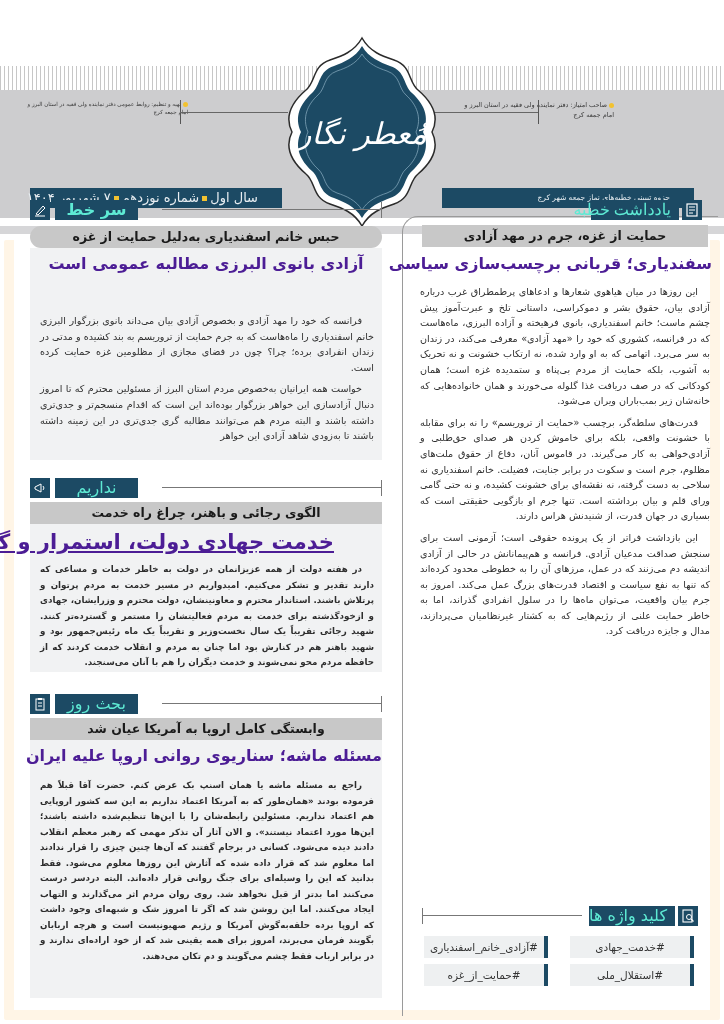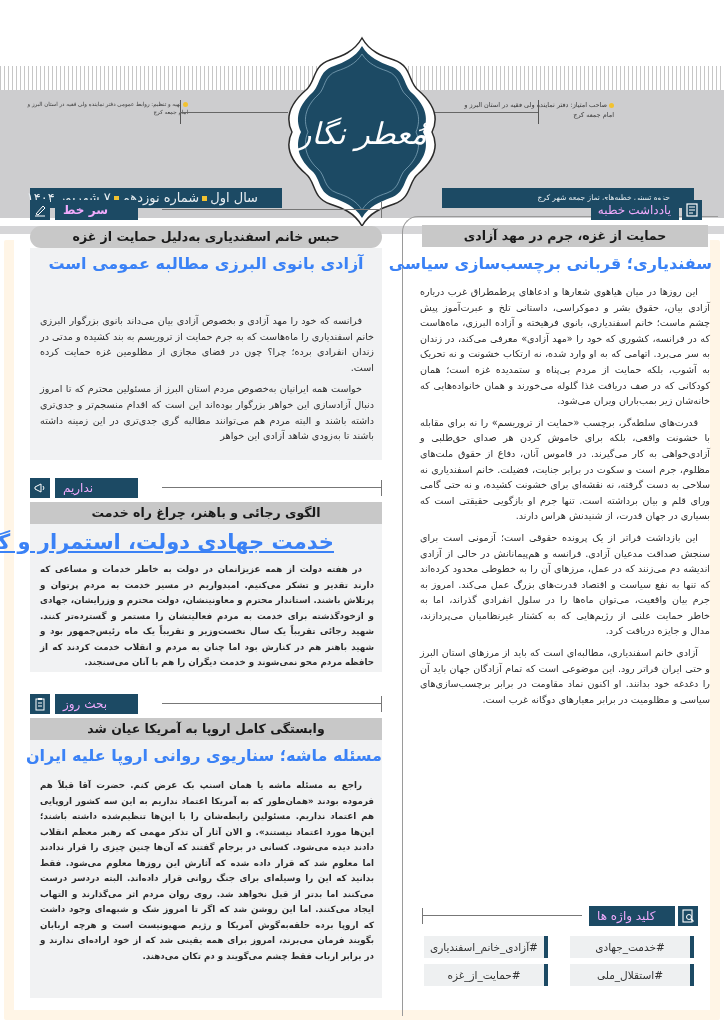--- a/index.html
+++ b/index.html
@@ -42,36 +42,36 @@
     position: absolute; left: 4px; top: 240px; width: 716px; height: 780px;
     background: #fff5e6; border-radius: 2px;
   }
   .frame-inner {
     position: absolute; left: 14px; top: 240px; width: 696px; height: 770px; background: #ffffff;
   }
 
   
   .sec-head { position: absolute; height: 20px; }
   .sec-head .lbl {
-    position: absolute; top: 0; height: 20px; background: #1c4a64; color: #f0abfc;
-    font-size: 12px; line-height: 20px; padding: 0 8px; text-align: left; white-space: nowrap;
+    position: absolute; top: 0; height: 20px; background: #1c4a64; color: #5eead4;
+    font-size: 16px; line-height: 20px; padding: 0 8px; text-align: center; white-space: nowrap;
   }
   .sec-head .ico {
     position: absolute; top: 0; width: 20px; height: 20px; background: #1c4a64;
     display: flex; align-items: center; justify-content: center;
   }
   .sec-head .rule { position: absolute; top: 9px; height: 1px; background: #777; }
   .sec-head .rule-end { position: absolute; top: 2px; width: 1px; height: 16px; background: #777; }
 
   .subhead {
     position: absolute; height: 22px; background: #c8c8c8; color: #1a1a1a;
     font-size: 12.5px; font-weight: bold; line-height: 22px; text-align: center; direction: rtl;
   }
   .title {
-    position: absolute; color: #3b82f6; font-weight: bold; text-align: center; direction: rtl; white-space: nowrap;
+    position: absolute; color: #4c1d95; font-weight: bold; text-align: center; direction: rtl; white-space: nowrap;
   }
   .box-bg { position: absolute; background: #f1f2f3; }
   .body-text {
     position: absolute; font-size: 9.6px; line-height: 15.6px; color: #2d2d2d;
     text-align: justify; text-align-last: right; direction: rtl;
   }
   .body-text p { text-indent: 12px; margin-bottom: 6px; }
   .body-text.small { font-size: 8.7px; line-height: 15.5px; font-weight: bold; }
 
   
@@ -135,21 +135,20 @@
   <div class="lbl" style="right:23px;width:88px;font-family:Liberation Serif, serif;">یادداشت خطبه</div>
 </div>
 
 <div class="subhead" style="left:422px;top:225px;width:286px;">حمایت از غزه، جرم در مهد آزادی</div>
 <div class="title" style="left:412px;top:254px;width:300px;font-size:16px;">سفندیاری؛ قربانی برچسب‌سازی سیاسی غرب</div>
 
 <div class="body-text" style="left:420px;top:284px;width:290px;">
   <p>این روزها در میان هیاهوی شعارها و ادعاهای پرطمطراق غرب درباره آزادی بیان، حقوق بشر و دموکراسی، داستانی تلخ و عبرت‌آموز پیش چشم ماست؛ خانم اسفندیاری، بانوی فرهیخته و آزاده البرزی، ماه‌هاست که در فرانسه، کشوری که خود را «مهد آزادی» معرفی می‌کند، در زندان به سر می‌برد. اتهامی که به او وارد شده، نه ارتکاب خشونت و نه تحریک به آشوب، بلکه حمایت از مردم بی‌پناه و ستمدیده غزه است؛ همان کودکانی که در صف دریافت غذا گلوله می‌خورند و همان خانواده‌هایی که خانه‌شان زیر بمب‌باران ویران می‌شود.</p>
   <p>قدرت‌های سلطه‌گر، برچسب «حمایت از تروریسم» را نه برای مقابله با خشونت واقعی، بلکه برای خاموش کردن هر صدای حق‌طلبی و آزادی‌خواهی به کار می‌گیرند. در قاموس آنان، دفاع از حقوق ملت‌های مظلوم، جرم است و سکوت در برابر جنایت، فضیلت. خانم اسفندیاری نه سلاحی به دست گرفته، نه نقشه‌ای برای خشونت کشیده، و نه حتی گامی ورای قلم و بیان برداشته است. تنها جرم او بازگویی حقیقتی است که بسیاری در جهان قدرت، از شنیدنش هراس دارند.</p>
   <p>این بازداشت فراتر از یک پرونده حقوقی است؛ آزمونی است برای سنجش صداقت مدعیان آزادی. فرانسه و هم‌پیمانانش در حالی از آزادی اندیشه دم می‌زنند که در عمل، مرزهای آن را به خطوطی محدود کرده‌اند که تنها به نفع سیاست و اقتصاد قدرت‌های بزرگ عمل می‌کند. امروز به جرم بیان واقعیت، می‌توان ماه‌ها را در سلول انفرادی گذراند، اما به خاطر حمایت علنی از رژیم‌هایی که به کشتار غیرنظامیان می‌پردازند، مدال و جایزه دریافت کرد.</p>
-  <p>آزادی خانم اسفندیاری، مطالبه‌ای است که باید از مرزهای استان البرز و حتی ایران فراتر رود. این موضوعی است که تمام آزادگان جهان باید آن را دغدغه خود بدانند. او اکنون نماد مقاومت در برابر برچسب‌سازی‌های سیاسی و مظلومیت در برابر معیارهای دوگانه غرب است.</p>
 </div>
 
 <div class="sec-head" style="left:422px;top:906px;width:276px;">
   <div class="rule-end" style="left:0;"></div>
   <div class="rule" style="left:0;width:160px;"></div>
   <div class="ico" style="right:0;">
     <svg width="14" height="14" viewBox="0 0 14 14">
         <rect x="2" y="1" width="9" height="12" fill="none" stroke="#fff" stroke-width="1.1"></rect>
         <circle cx="8" cy="8" r="2.5" fill="none" stroke="#fff"></circle>
         <line x1="10" y1="10" x2="12.5" y2="12.5" stroke="#fff" stroke-width="1.2"></line>

